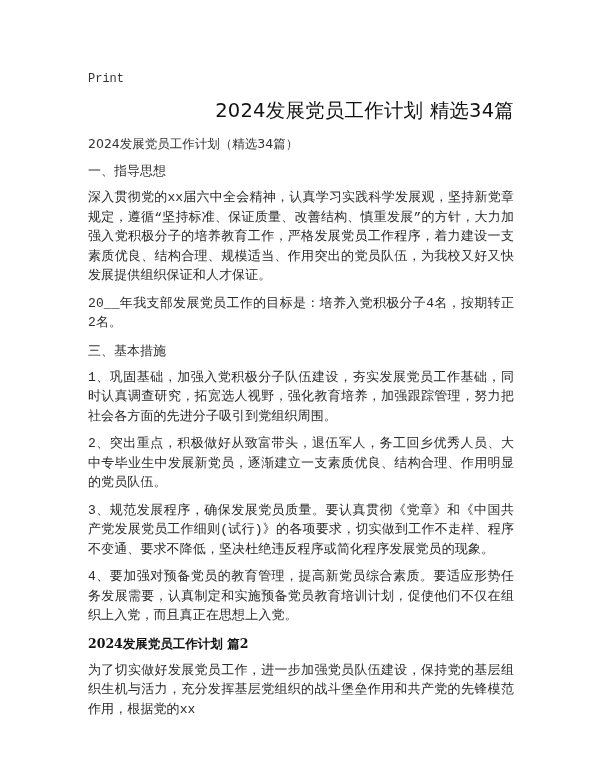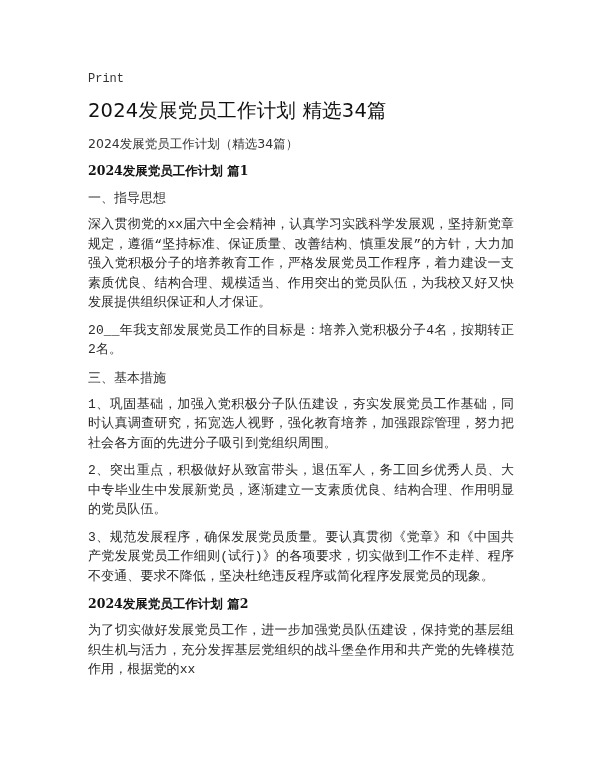--- a/index.html
+++ b/index.html
@@ -1,37 +1,37 @@
 <!DOCTYPE html>
 <html><head>
 <meta charset="utf-8">
 <style>
   html, body { margin: 0; padding: 0; background: #ffffff; }
   body { width: 600px; height: 776px; overflow: hidden; position: relative;
          font-family: "DejaVu Sans", "Liberation Sans", sans-serif; color: #222; }
   .page { position: absolute; left: 88px; top: 70px; width: 426px; }
   .print { font-family: Liberation Mono, monospace; font-size: 12px; color: #333; height: 18px; line-height: 18px; }
-  .title { text-align: left; font-size: 19.5px; margin: 8px 0 0 0; height: 30px; line-height: 30px; color: #111; letter-spacing: 0.2px; width: 426px;}
+  .title { text-align: right; font-size: 19.5px; margin: 8px 0 0 0; height: 30px; line-height: 30px; color: #111; letter-spacing: 0.2px; width: 426px;}
   .subtitle { font-size: 12.5px; margin-top: 9px; line-height: 18px; color: #333; }
   .h { font-family: "DejaVu Serif", "Liberation Serif", serif; font-weight: bold; font-size: 12.5px; margin-top: 9px; line-height: 18px; color: #111; }
   .sec { font-size: 13px; margin-top: 9px; line-height: 18px; color: #333; }
   .p { font-size: 13px; line-height: 19.5px; margin-top: 8px; color: #2a2a2a; letter-spacing: 0.1px; text-align: justify; font-family: Liberation Mono, monospace; }
 </style>
 </head>
 <body>
 
 <div class="page">
   <div class="print">Print</div>
   <div class="title">2024发展党员工作计划 精选34篇</div>
   <div class="subtitle">2024发展党员工作计划（精选34篇）</div>
 
-  <div class="h">2024发展党员工作计划 篇1</div>
   <div class="sec">一、指导思想</div>
   <div class="p">深入贯彻党的xx届六中全会精神，认真学习实践科学发展观，坚持新党章规定，遵循“坚持标准、保证质量、改善结构、慎重发展”的方针，大力加强入党积极分子的培养教育工作，严格发展党员工作程序，着力建设一支素质优良、结构合理、规模适当、作用突出的党员队伍，为我校又好又快发展提供组织保证和人才保证。</div>
   <div class="p">20__年我支部发展党员工作的目标是：培养入党积极分子4名，按期转正2名。</div>
   <div class="sec">三、基本措施</div>
   <div class="p">1、巩固基础，加强入党积极分子队伍建设，夯实发展党员工作基础，同时认真调查研究，拓宽选人视野，强化教育培养，加强跟踪管理，努力把社会各方面的先进分子吸引到党组织周围。</div>
   <div class="p">2、突出重点，积极做好从致富带头，退伍军人，务工回乡优秀人员、大中专毕业生中发展新党员，逐渐建立一支素质优良、结构合理、作用明显的党员队伍。</div>
   <div class="p">3、规范发展程序，确保发展党员质量。要认真贯彻《党章》和《中国共产党发展党员工作细则(试行)》的各项要求，切实做到工作不走样、程序不变通、要求不降低，坚决杜绝违反程序或简化程序发展党员的现象。</div>
+  <div class="p">4、要加强对预备党员的教育管理，提高新党员综合素质。要适应形势任务发展需要，认真制定和实施预备党员教育培训计划，促使他们不仅在组织上入党，而且真正在思想上入党。</div>
 
   <div class="h">2024发展党员工作计划 篇2</div>
   <div class="p">为了切实做好发展党员工作，进一步加强党员队伍建设，保持党的基层组织生机与活力，充分发挥基层党组织的战斗堡垒作用和共产党的先锋模范作用，根据党的xx</div>
 </div>
 
 </body></html>

